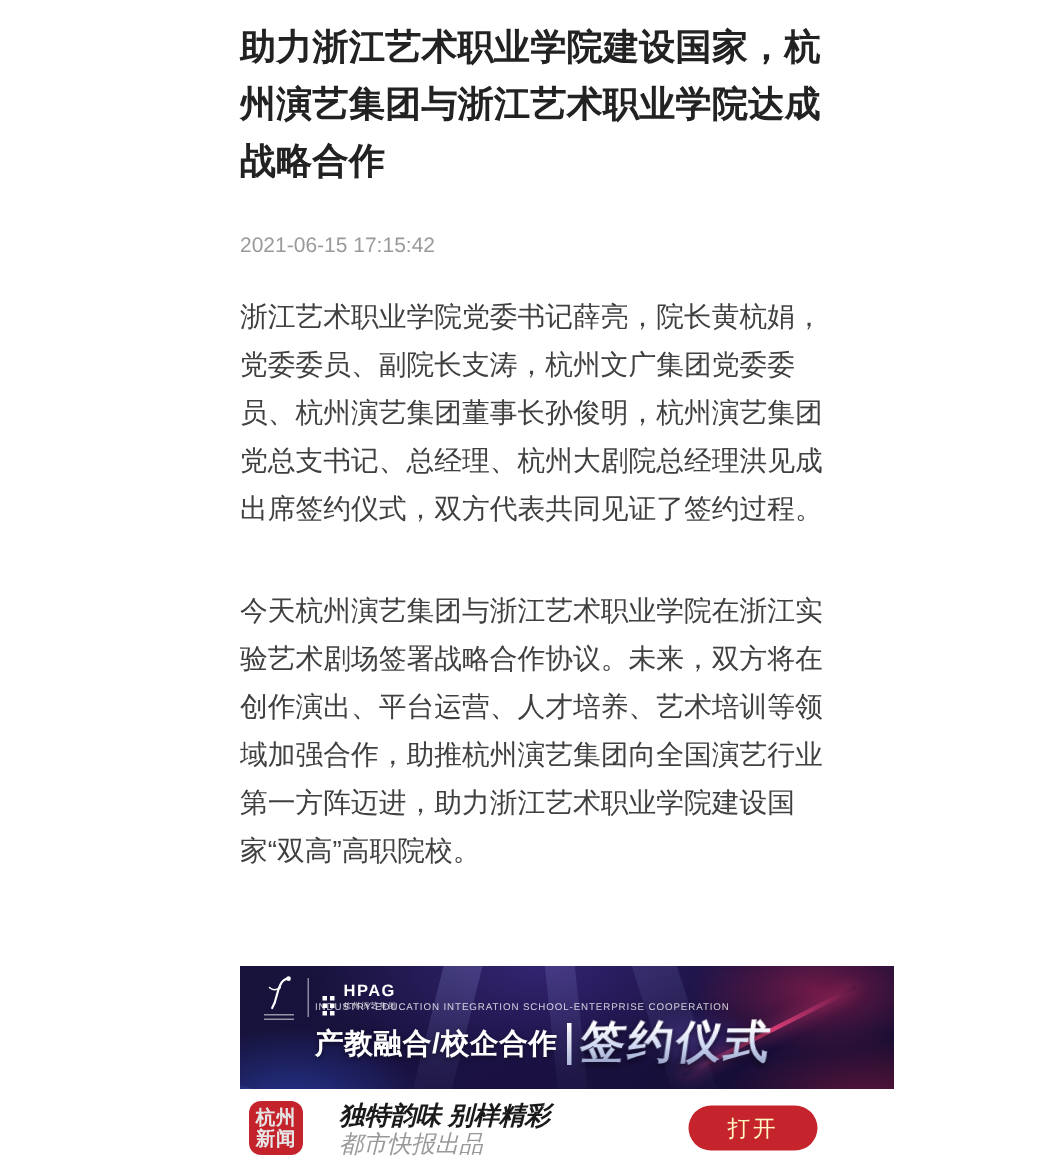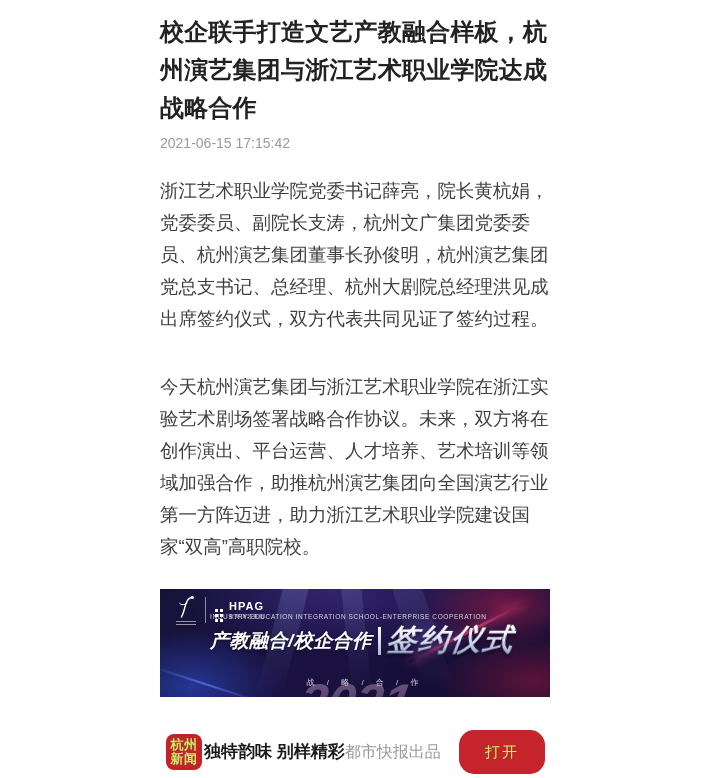--- a/index.html
+++ b/index.html
@@ -6,31 +6,31 @@
   html,body { background:#ffffff; }
   body { font-family:"Liberation Sans","DejaVu Sans",sans-serif; }
   .page { position:relative; width:708px; height:778px; background:#ffffff; overflow:hidden; margin:0 auto; }
 
   .content { margin-left:160px; width:390px; padding-top:13px; }
 
   .article-title {
     font-size:24px; line-height:38px; font-weight:700; color:#222222;
     letter-spacing:0.2px;
   }
-  .timestamp { margin-top:8px; font-size:14px; line-height:17px; color:#9a9a9a; }
+  .timestamp { margin-top:28px; font-size:14px; line-height:17px; color:#9a9a9a; }
 
   .para {
     margin-top:23px; font-size:18.5px; line-height:32px; color:#404040;
     text-align:left; word-break:break-all;
   }
   .para + .para { margin-top:36px; }
 
   
   .banner {
-    position:relative; margin-top:26px; width:390px; height:108px; overflow:hidden;
+    position:relative; margin-top:61px; width:436px; height:108px; overflow:hidden;
     background:
       radial-gradient(ellipse 120px 60px at 88% 15%, rgba(220,40,90,0.45), transparent 70%),
       radial-gradient(ellipse 140px 70px at 96% 85%, rgba(200,30,70,0.40), transparent 70%),
       radial-gradient(ellipse 130px 80px at 8% 90%, rgba(50,90,230,0.50), transparent 70%),
       radial-gradient(ellipse 200px 90px at 45% 0%, rgba(100,70,200,0.35), transparent 75%),
       radial-gradient(ellipse 60px 30px at 70% 45%, rgba(120,80,220,0.30), transparent 70%),
       linear-gradient(135deg,#16133a 0%, #1a1142 45%, #120c2e 100%);
     padding-left: 20px;
   }
   .beam { position:absolute; top:-15px; height:140px; background:linear-gradient(to bottom, rgba(170,185,255,0.22), transparent 85%); }
@@ -52,21 +52,21 @@
   .hpag-dots { position:relative; width:3px; height:3px; background:#fff; margin-right:6px;
     box-shadow:5px 0 0 #fff, 0 5px 0 #fff, 5px 5px 0 #fff, 0 10px 0 #fff, 5px 10px 0 #fff; }
   .hpag-col { display:flex; flex-direction:column; line-height:1.1; }
   .hpag-name { color:#fff; font-weight:700; font-size:11px; letter-spacing:1px; }
   .hpag-sub { color:rgba(255,255,255,0.75); font-size:5px; letter-spacing:1px; margin-top:2px; }
 
   .banner-caption {
     position:absolute; left:50px; top:24px; font-size:6.5px; letter-spacing:0.6px;
     color:rgba(255,255,255,0.78); white-space:nowrap;
   }
-  .banner-headline { position:absolute; left:50px; top:31px; display:flex; align-items:center; gap:6px;font-style:italic; }
+  .banner-headline { position:absolute; left:50px; top:31px; display:flex; align-items:center; gap:6px; }
   .hl-left { color:#ffffff; font-weight:800; font-size:19px; letter-spacing:0.5px;
     text-shadow:0 1px 3px rgba(0,0,0,0.5); white-space:nowrap; }
   .hl-divider { width:3px; height:28px; background:linear-gradient(180deg,#ffffff,#aeb8dc); }
   .hl-right {
     font-weight:900; font-size:30px; letter-spacing:2px; white-space:nowrap;
     background:linear-gradient(180deg,#ffffff 20%, #cfd8f2 55%, #8d98c0 90%);
     -webkit-background-clip:text; background-clip:text; color:transparent;
     transform:skewX(-8deg); filter:drop-shadow(0 2px 2px rgba(0,0,0,0.55));
   }
   .banner-pill {
@@ -87,38 +87,38 @@
   }
 
   
   .footer-bar {
     position:absolute; left:0; bottom:0; width:708px; height:52px; background:#ffffff;
     display:flex; align-items:center; padding-left:166px; padding-right:163px;
   }
   .app-logo {
     width:36px; height:36px; border-radius:8px; background:#c4232c; flex:0 0 auto;
     display:flex; flex-direction:column; align-items:center; justify-content:center;
-    color:#bef264; font-weight:700; font-size:13px; line-height:14.5px; letter-spacing:0.5px;
+    color:#e5e5e5; font-weight:700; font-size:13px; line-height:14.5px; letter-spacing:0.5px;
   }
-  .promo-text { margin-left:2px; display:flex; flex-direction:row; }
+  .promo-text { margin-left:24px; display:flex; flex-direction:column;font-style:italic; }
   .promo-title { font-size:17px; font-weight:700; color:#1a1a1a; line-height:20px; }
   .promo-sub { font-size:16px; color:#999999; line-height:15px; margin-top:2px; }
   .open-btn {
-    margin-left:auto; width:86px; height:44px; border:none; border-radius:15px;
-    background:#c5242d; color:#bef264; font-size:15px; letter-spacing:2px;
+    margin-left:auto; width:86px; height:30px; border:none; border-radius:15px;
+    background:#c5242d; color:#fef9c3; font-size:15px; letter-spacing:2px;
     font-family:inherit; cursor:pointer; display:flex; align-items:center; justify-content:center;
   }
 </style>
 </head>
 <body>
 
 <div class="page">
   <div class="content">
 
-    <h1 class="article-title">校企联手打造文艺产教融合样板，杭州演艺集团与浙江艺术职业学院达成战略合作</h1>
+    <h1 class="article-title">助力浙江艺术职业学院建设国家，杭州演艺集团与浙江艺术职业学院达成战略合作</h1>
 
     <div class="timestamp">2021-06-15 17:15:42</div>
 
     <p class="para">浙江艺术职业学院党委书记薛亮，院长黄杭娟，党委委员、副院长支涛，杭州文广集团党委委员、杭州演艺集团董事长孙俊明，杭州演艺集团党总支书记、总经理、杭州大剧院总经理洪见成出席签约仪式，双方代表共同见证了签约过程。</p>
     <p class="para">今天杭州演艺集团与浙江艺术职业学院在浙江实验艺术剧场签署战略合作协议。未来，双方将在创作演出、平台运营、人才培养、艺术培训等领域加强合作，助推杭州演艺集团向全国演艺行业第一方阵迈进，助力浙江艺术职业学院建设国家“双高”高职院校。</p>
 
     <div class="banner">
       <div class="beam b1"></div>
       <div class="beam b2"></div>
       <div class="beam b3"></div>

